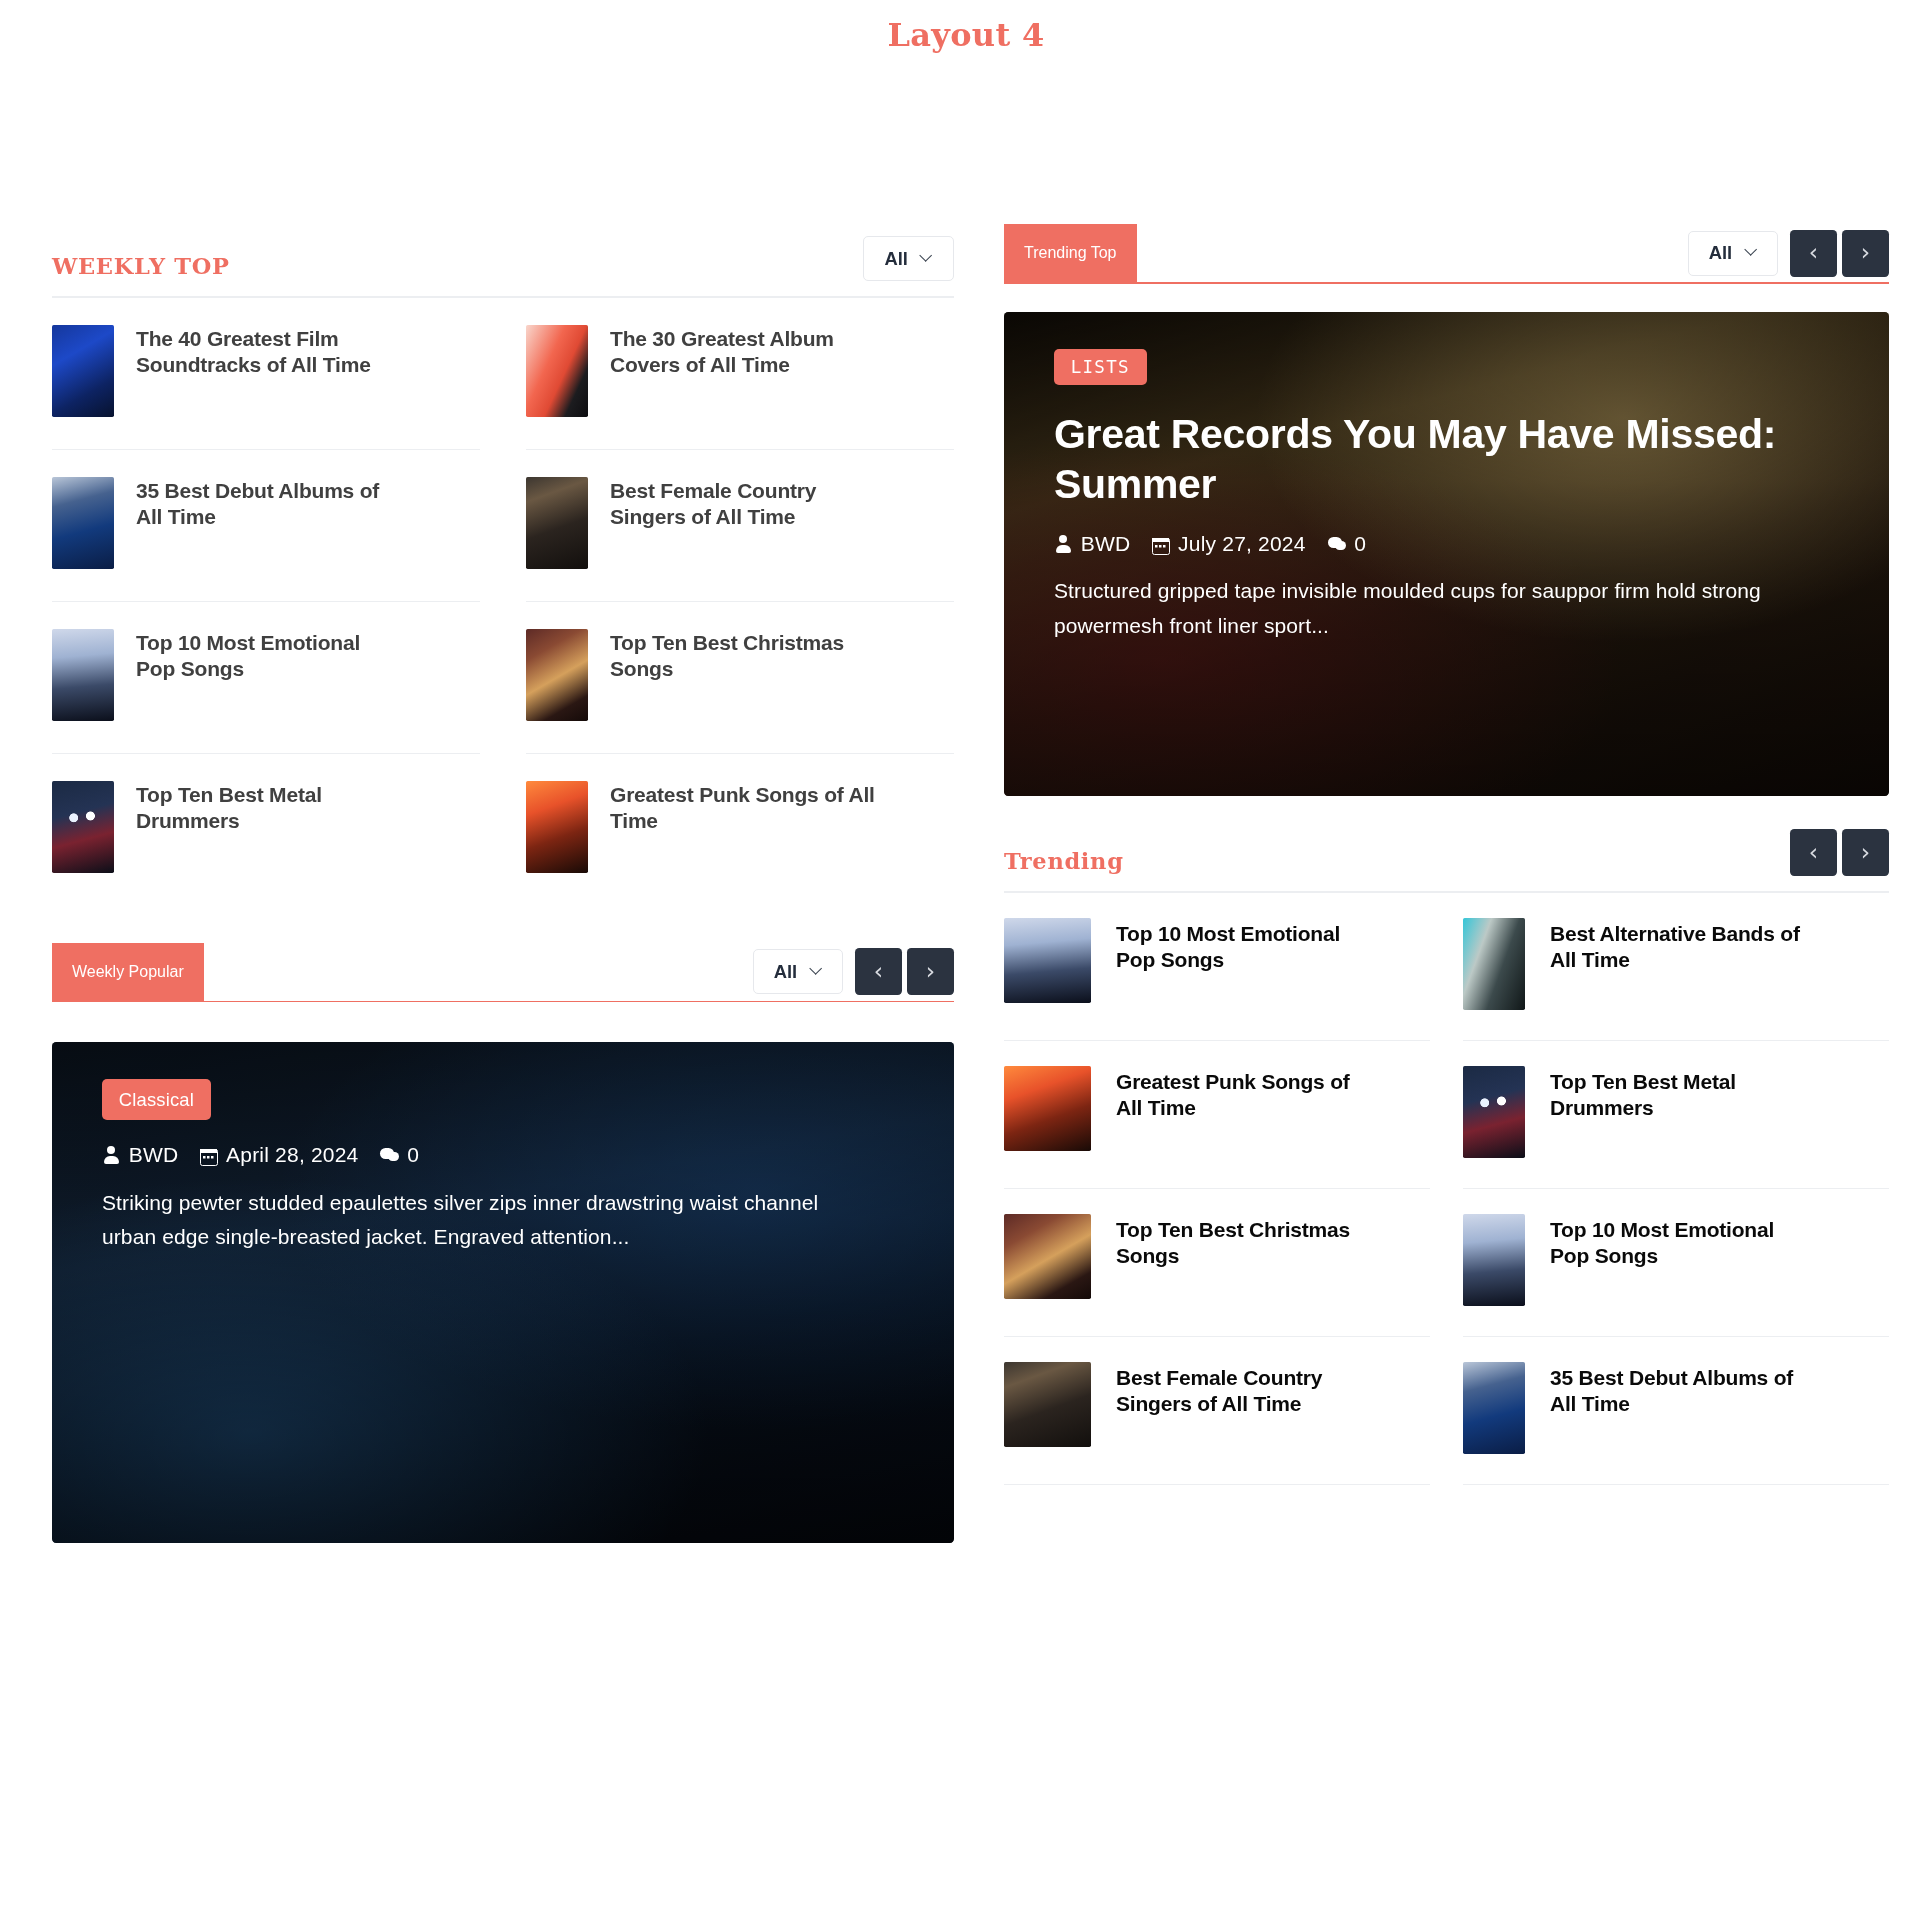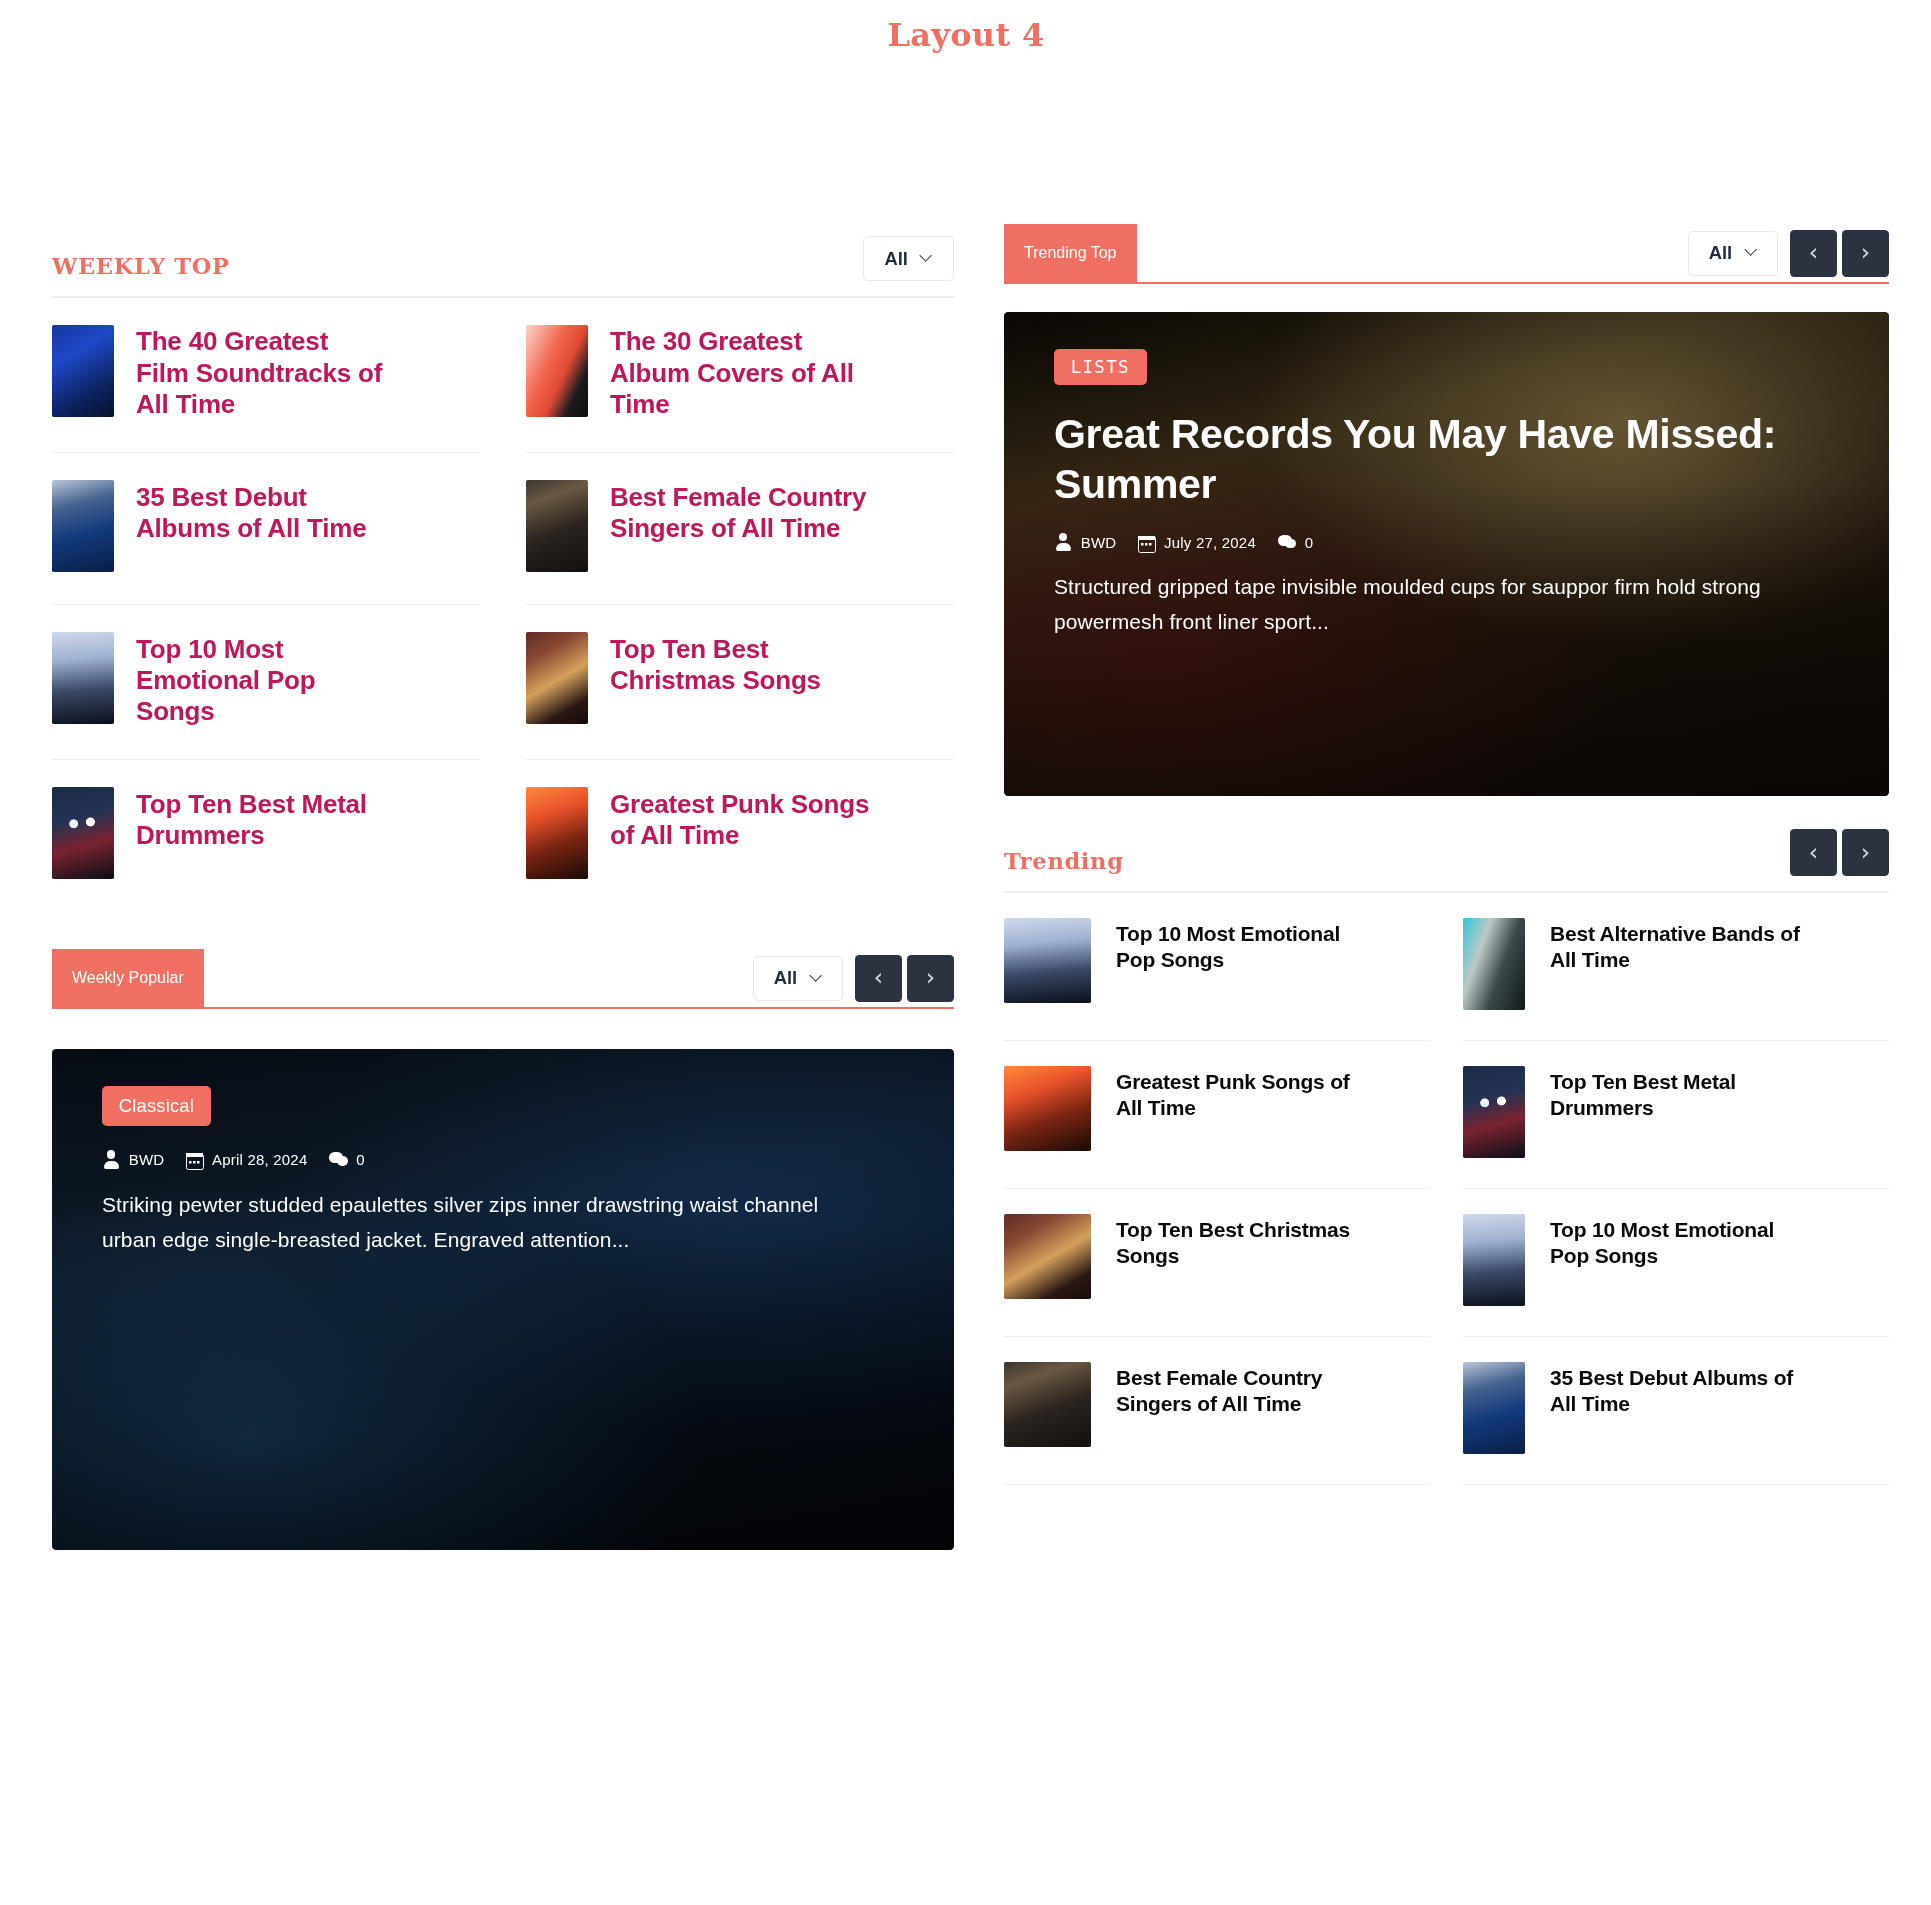--- a/index.html
+++ b/index.html
@@ -161,24 +161,24 @@
     width: 62px;
     height: 92px;
     flex: 0 0 62px;
     border-radius: 1.7px;
     background-size: cover;
     background-position: center;
     overflow: hidden;
   }
   .thumb.wide { width: 87px; flex: 0 0 87px; height: 85px; }
   .art-title {
-    font-size: 26px;
+    font-size: 21px;
     font-weight: 700;
     line-height: 1.2;
-    color: #be185d;
+    color: #404040;
     font-stretch: condensed;
     letter-spacing: -0.2px;
     padding-top: 1.7px;
     max-width: 250px;
   }
   .art-title.w2 { max-width: 276px; }
 
   
   .hero {
     position: relative;
@@ -214,24 +214,24 @@
   .hero-title {
     font-size: 41px;
     font-weight: 700;
     line-height: 1.22;
     margin-top: 23.4px;
     letter-spacing: -0.3px;
     max-width: 751px;
   }
   .hero-meta {
     display: flex;
-    align-items: center;
+    align-items: flex-start;
     gap: 22px;
     margin-top: 23.4px;
-    font-size: 15px;
+    font-size: 21px;
     letter-spacing: 0.2px;
   }
   .hero-meta span.mi {
     display: inline-flex;
     align-items: center;
     gap: 8.3px;
   }
   .hero-excerpt {
     margin-top: 18.4px;
     font-size: 21px;

